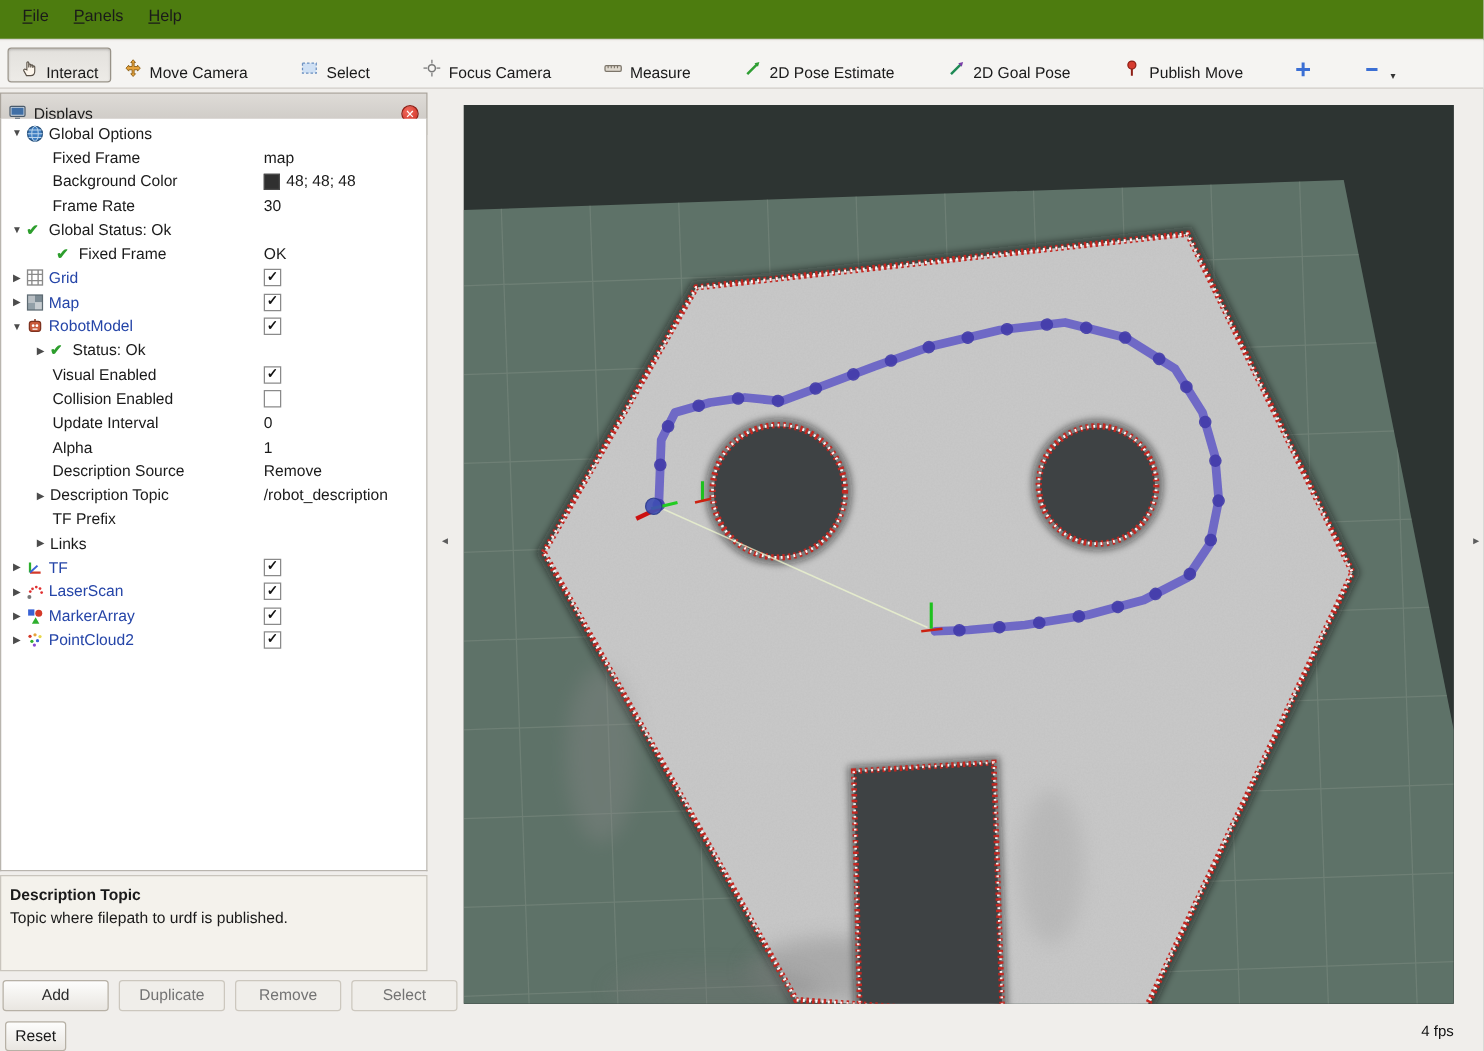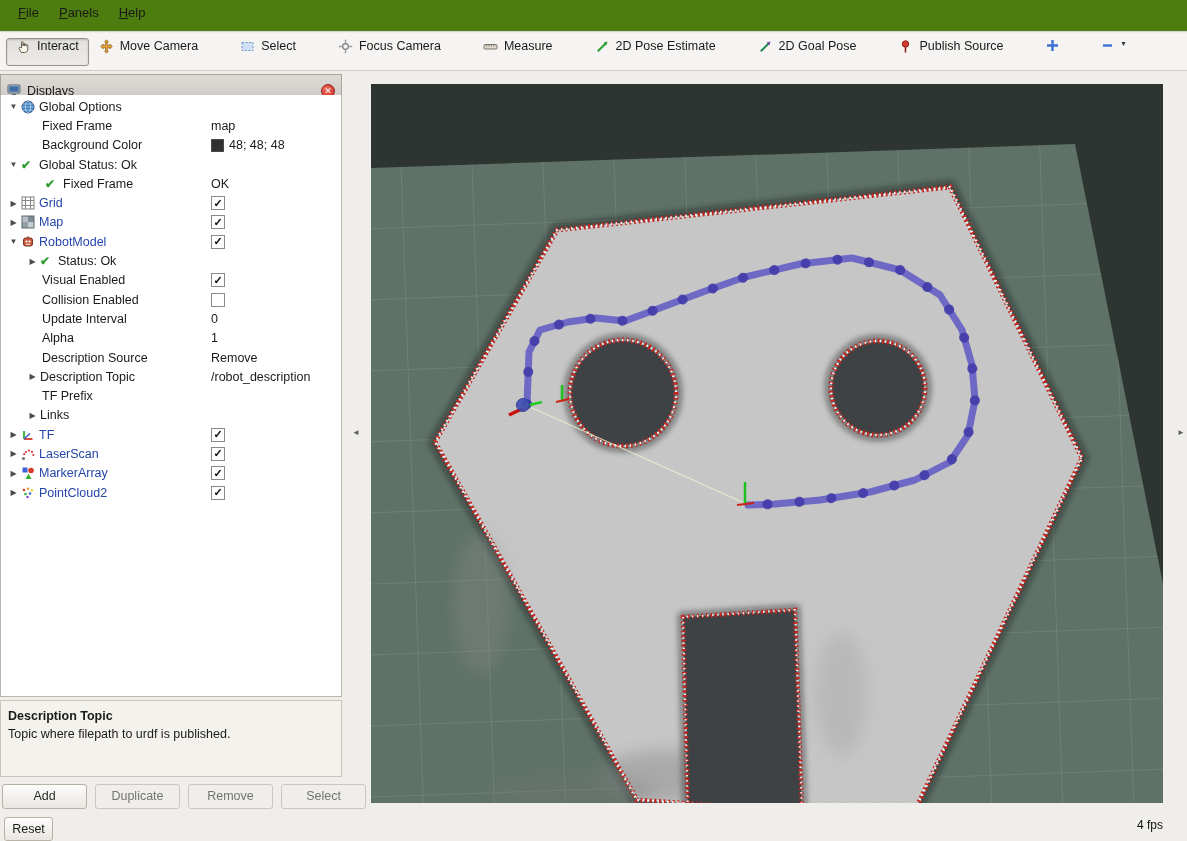--- a/index.html
+++ b/index.html
@@ -7,21 +7,21 @@
   body{font-family:"Liberation Sans",sans-serif;background:#f0eeeb;color:#1a1a1a;-webkit-font-smoothing:antialiased}
   #app{position:relative;width:1187px;height:841px;background:#f0eeeb;overflow:hidden}
 
   
   .menubar{position:absolute;left:0;top:0;width:100%;height:32px;background:#4d7c0f;border-bottom:1px solid #d9d6d1;display:flex;align-items:flex-start;padding-left:8px}
   .menu-item{display:inline-block;padding:5px 10px;font-size:13px;cursor:default}
   .menu-item::first-letter{text-decoration:underline}
 
   
   .toolbar{position:absolute;left:0;top:33px;width:100%;height:38px;background:#f5f4f2;border-bottom:1px solid #cfccc6;display:flex;align-items:center;padding:0 6px}
-  .tool-btn{display:flex;align-items:flex-start;gap:6px;height:28px;padding:0 9px;font-size:12.5px;border:1px solid transparent;border-radius:3px;background:transparent;white-space:nowrap}
+  .tool-btn{display:flex;align-items:flex-end;gap:6px;height:28px;padding:0 9px;font-size:12.5px;border:1px solid transparent;border-radius:3px;background:transparent;white-space:nowrap}
   .tool-btn.active{background:linear-gradient(#e3e1dd,#edebe7);border:1px solid #989288;box-shadow:inset 0 1px 2px rgba(0,0,0,.18)}
   .tgap{margin-left:22px}
   .caret{font-size:8px;color:#333;margin-left:2px}
 
   
   .panel{position:absolute;left:0;top:74px;width:342px;height:736px}
   .panel-header{position:absolute;left:0;top:0;width:100%;height:34px;background:linear-gradient(#dedbd7,#c8c4bf);border:1px solid #aaa49c;display:flex;align-items:center;padding:0 6px;font-size:12.5px;gap:6px}
   .panel-title{flex:1}
   .close-btn{width:14px;height:14px;border-radius:7px;background:radial-gradient(circle at 35% 30%,#f0695c,#cf2f22);border:1px solid #8e1f16;color:#fff;font-size:9px;line-height:12px;text-align:center;cursor:pointer}
   .tree{position:absolute;left:0;top:21px;width:100%;height:602px;background:#fff;border:1px solid #b9b5ae;border-top:none;overflow:hidden;padding-top:2px}
@@ -106,21 +106,21 @@
             <path d="M2.8 12.3 10.6 4.5" stroke="#1e8a55" stroke-width="2"></path>
             <polygon points="12.5,2.5 8.6,3.6 11.4,6.4" fill="#7a3fa8"></polygon>
           </svg></span>
       <span>2D Goal Pose</span>
     </div>
     <div class="tool-btn tgap">
       <span><svg width="15" height="15" viewBox="0 0 15 15">
             <circle cx="7.5" cy="5" r="3.2" fill="#d63b2f" stroke="#8e1f16"></circle>
             <path d="M7.5 8.2V13.5" stroke="#8e1f16" stroke-width="1.6"></path>
           </svg></span>
-      <span>Publish Source</span>
+      <span>Publish Move</span>
     </div>
     <div class="tool-btn tgap">
       <span><svg width="13" height="13" viewBox="0 0 13 13">
             <path d="M6.5 1v11M1 6.5h11" stroke="#3b6fd4" stroke-width="2.4"></path>
           </svg></span>
     </div>
     <div class="tool-btn tgap">
       <span><svg width="13" height="13" viewBox="0 0 13 13">
             <path d="M2 6.5h9" stroke="#3b6fd4" stroke-width="2.4"></path>
           </svg></span>
@@ -163,20 +163,27 @@
 
       <div class="trow">
         <span class="wA"></span>
         <span class="tl">Background Color</span>
         <span class="tv">
             <span class="swatch"></span>
             <span>48; 48; 48</span>
           </span>
       </div>
 
+      <div class="trow">
+        <span class="wA"></span>
+        <span class="tl">Frame Rate</span>
+        <span class="tv">
+            <span>30</span>
+          </span>
+      </div>
 
       <div class="trow">
         <span class="exp">▼</span>
         <span class="ti chk-ic">✔</span>
         <span class="tl">Global Status: Ok</span>
       </div>
 
       <div class="trow">
         <span class="wB"></span>
         <span class="ti chk-ic">✔</span>

